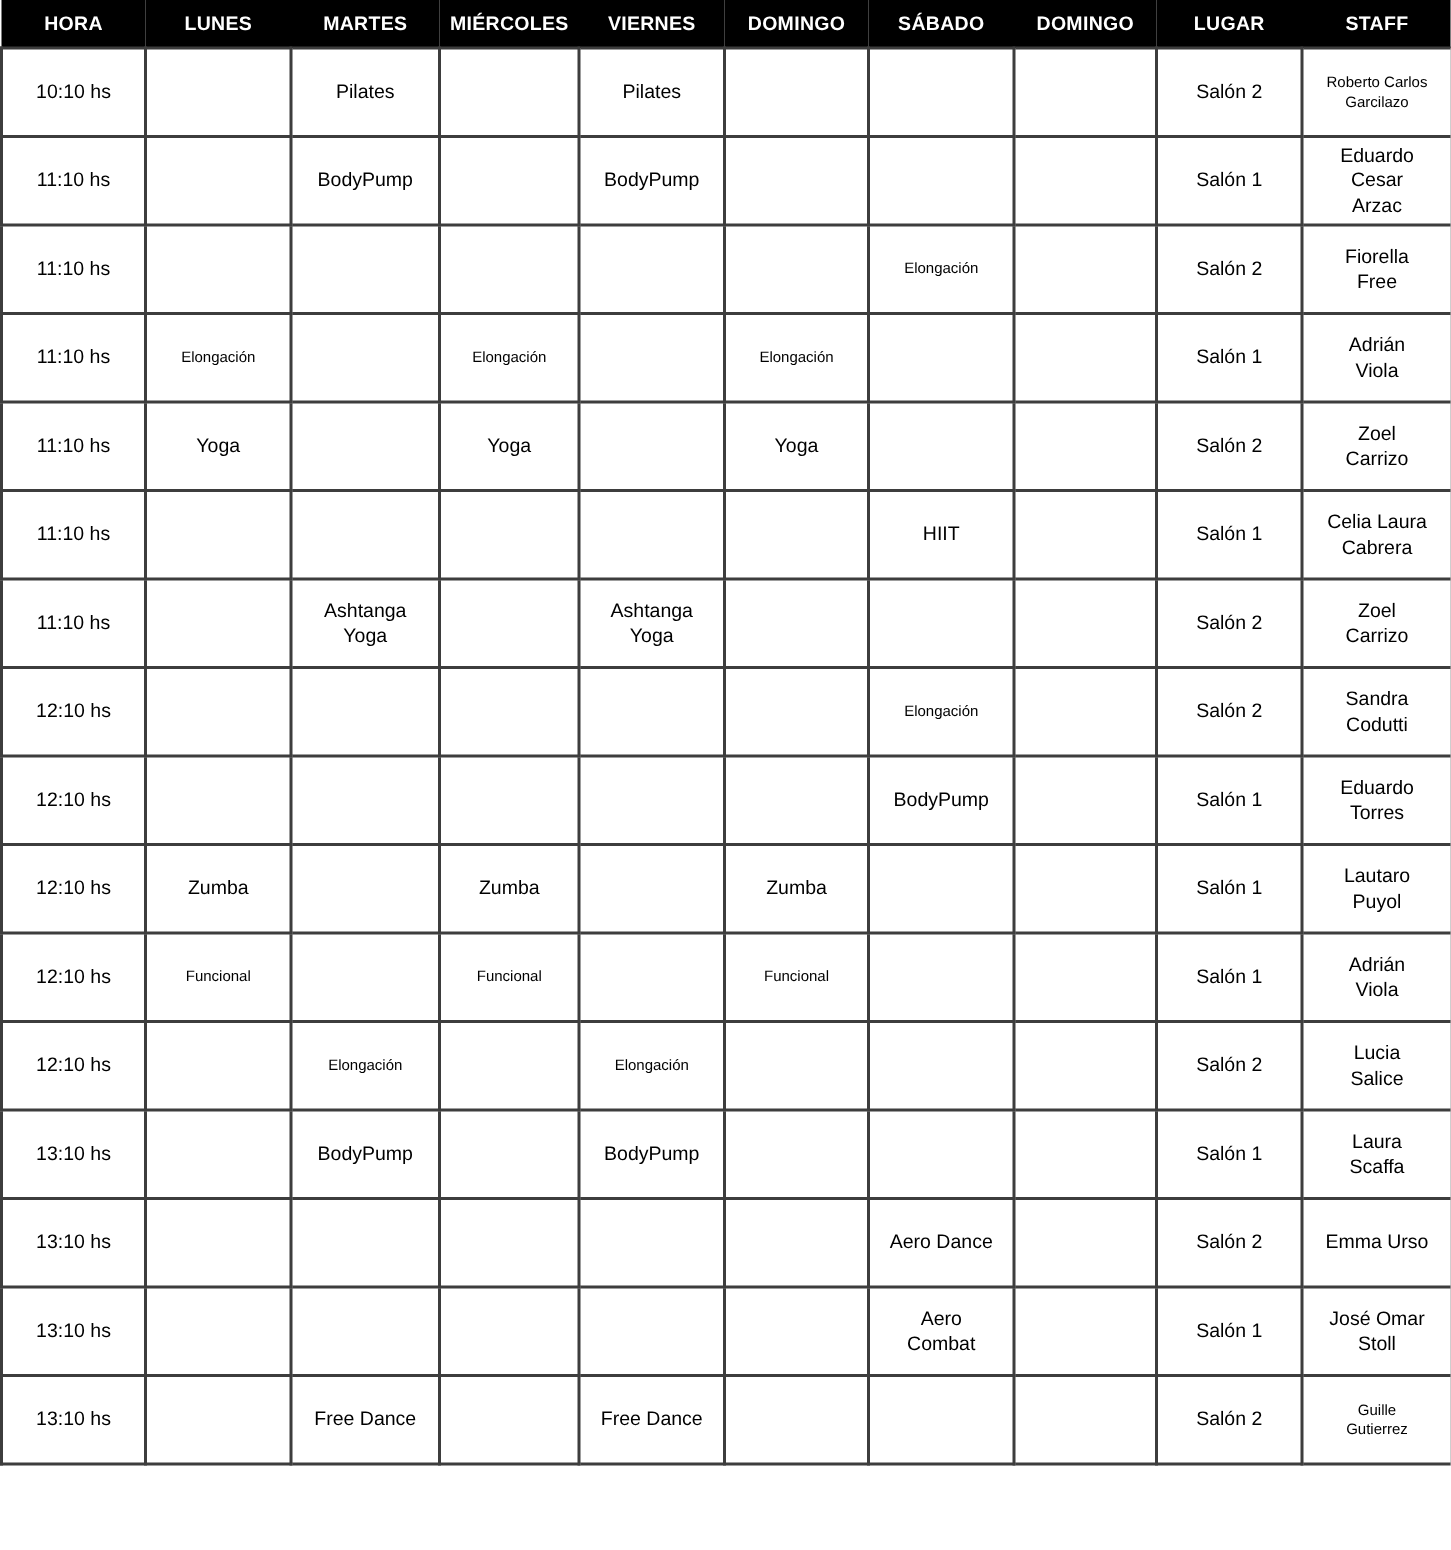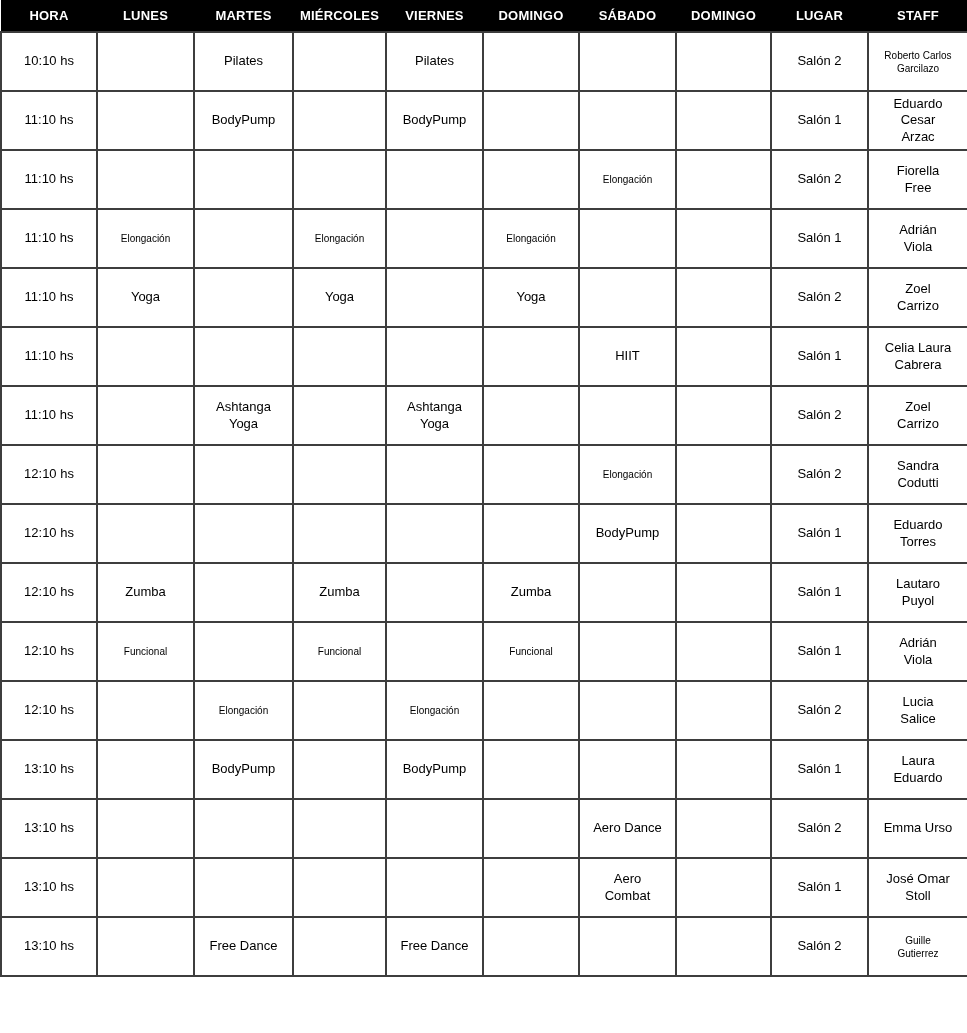--- a/index.html
+++ b/index.html
@@ -240,21 +240,21 @@
         <td>13:10 hs</td>
         <td></td>
         <td>BodyPump</td>
         <td></td>
         <td>BodyPump</td>
         <td></td>
         <td></td>
         <td></td>
         <td>Salón 1</td>
         <td>Laura
-Eduardo</td>
+Scaffa</td>
       </tr>
       <tr>
         <td>13:10 hs</td>
         <td></td>
         <td></td>
         <td></td>
         <td></td>
         <td></td>
         <td>Aero Dance</td>
         <td></td>

